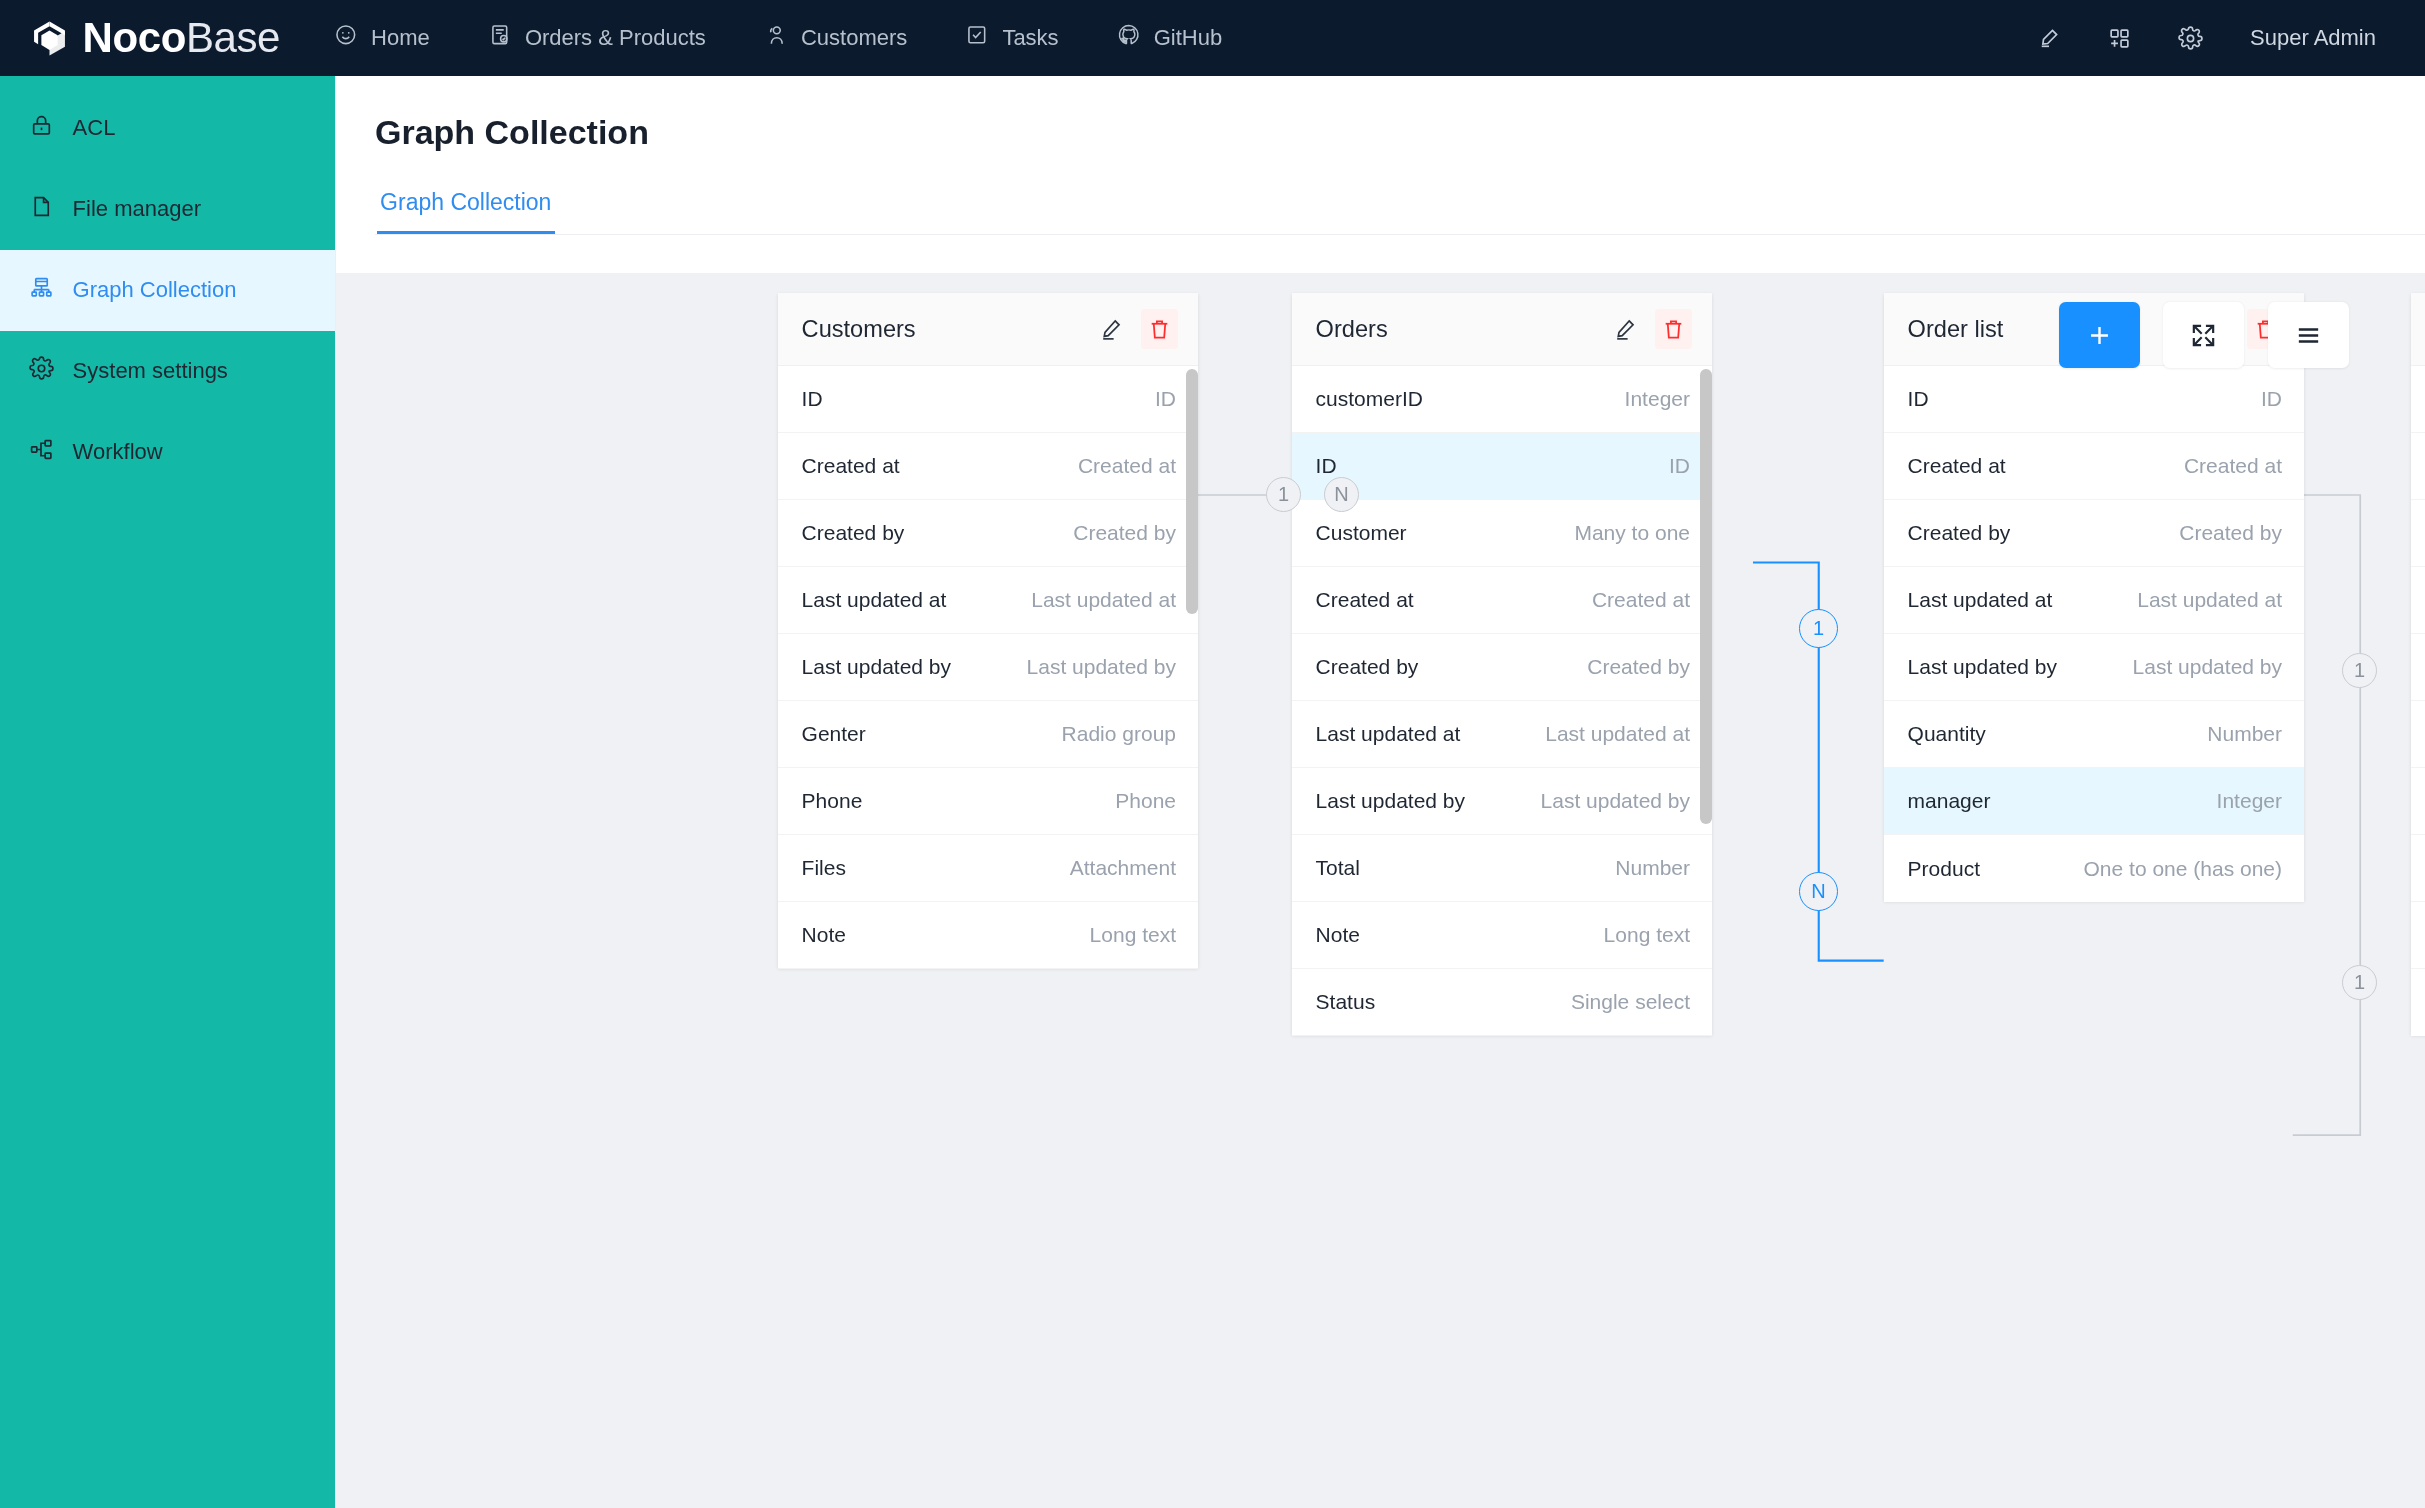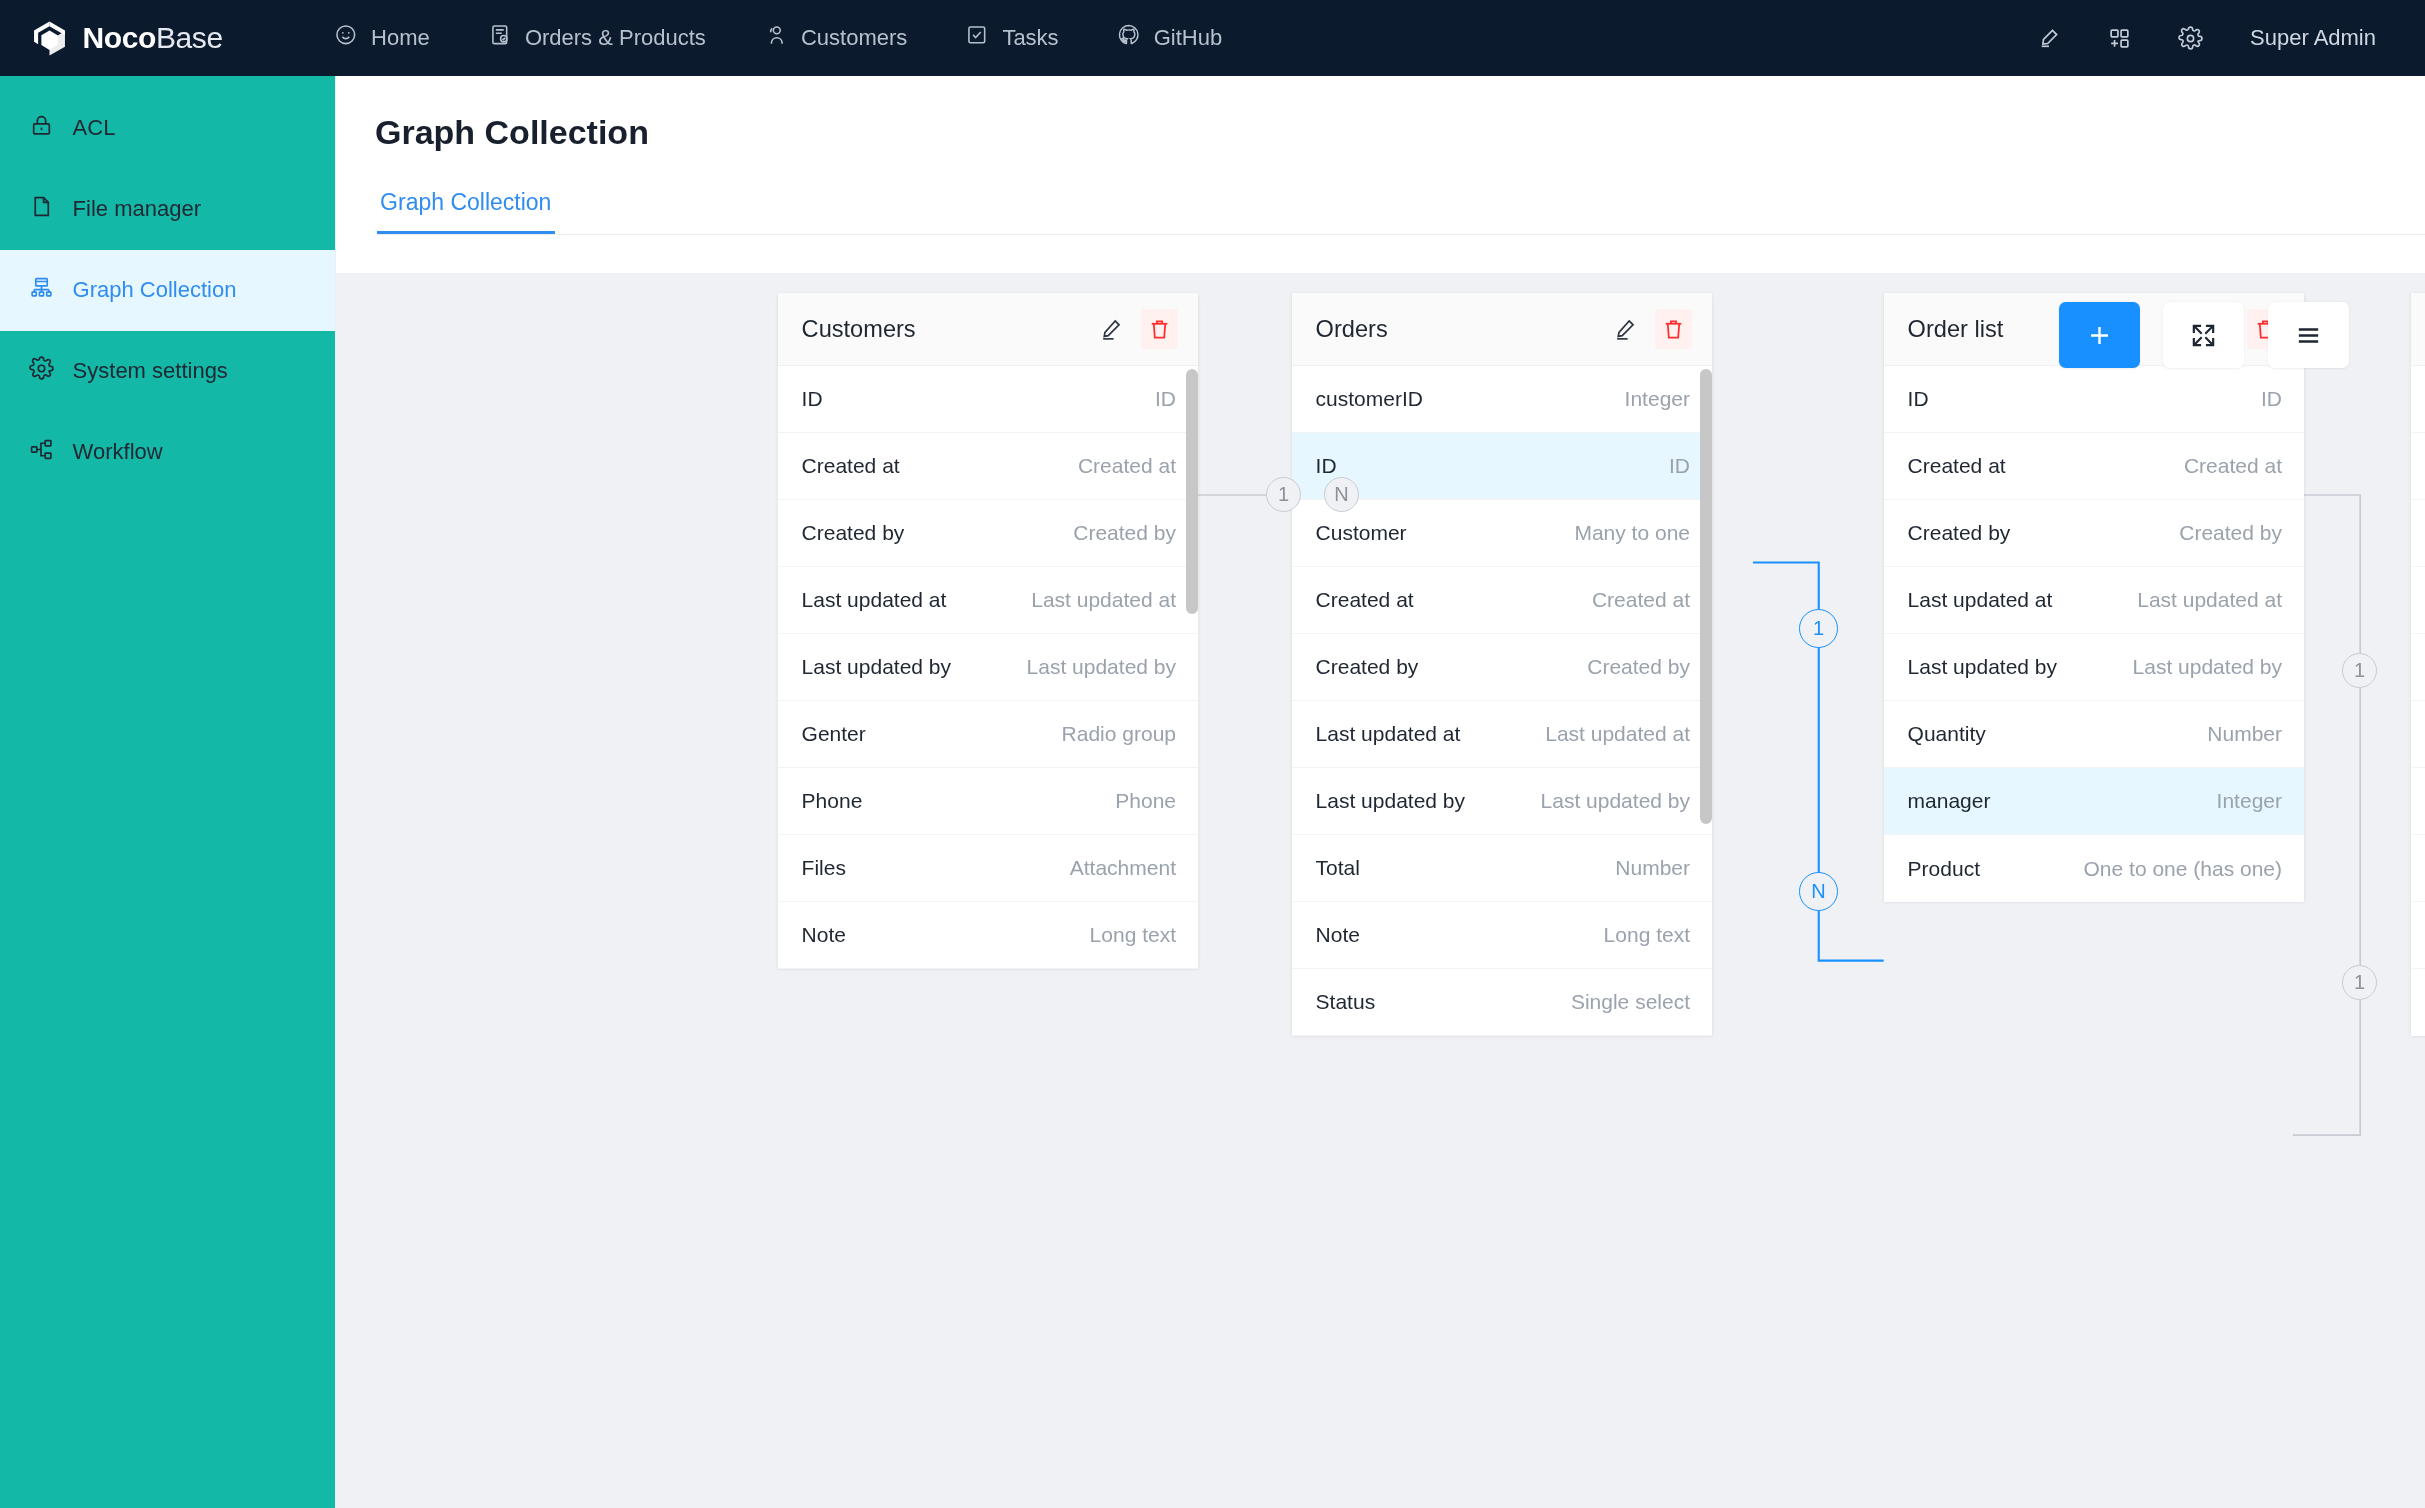--- a/index.html
+++ b/index.html
@@ -14,21 +14,21 @@
   .topnav {
     position: absolute; left: 0; top: 0; width: 2426px; height: 76px;
     background: #0c1a2e;
     display: flex; align-items: center;
   }
   .brand {
     display: flex; align-items: center; gap: 13.5px;
     padding-left: 30px; width: 305px; flex: none;
   }
   .brand-logo { width: 39px; height: 39px; flex: none; }
-  .brand-text { font-size: 30px; letter-spacing: -0.4px; color: #fff; white-space: nowrap; }
+  .brand-text { font-size: 42px; letter-spacing: -0.4px; color: #fff; white-space: nowrap; }
   .brand-text .b1 { font-weight: bold; }
   .brand-text .b2 { font-weight: 300; color: #e6eaf0; }
 
   .navitems { display: flex; align-items: center; height: 76px; }
   .navitem {
     display: flex; align-items: center; gap: 13.5px;
     padding: 0 29px; height: 76px;
     color: #b7c1cd; font-size: 22px; white-space: nowrap;
     cursor: pointer;
   }

